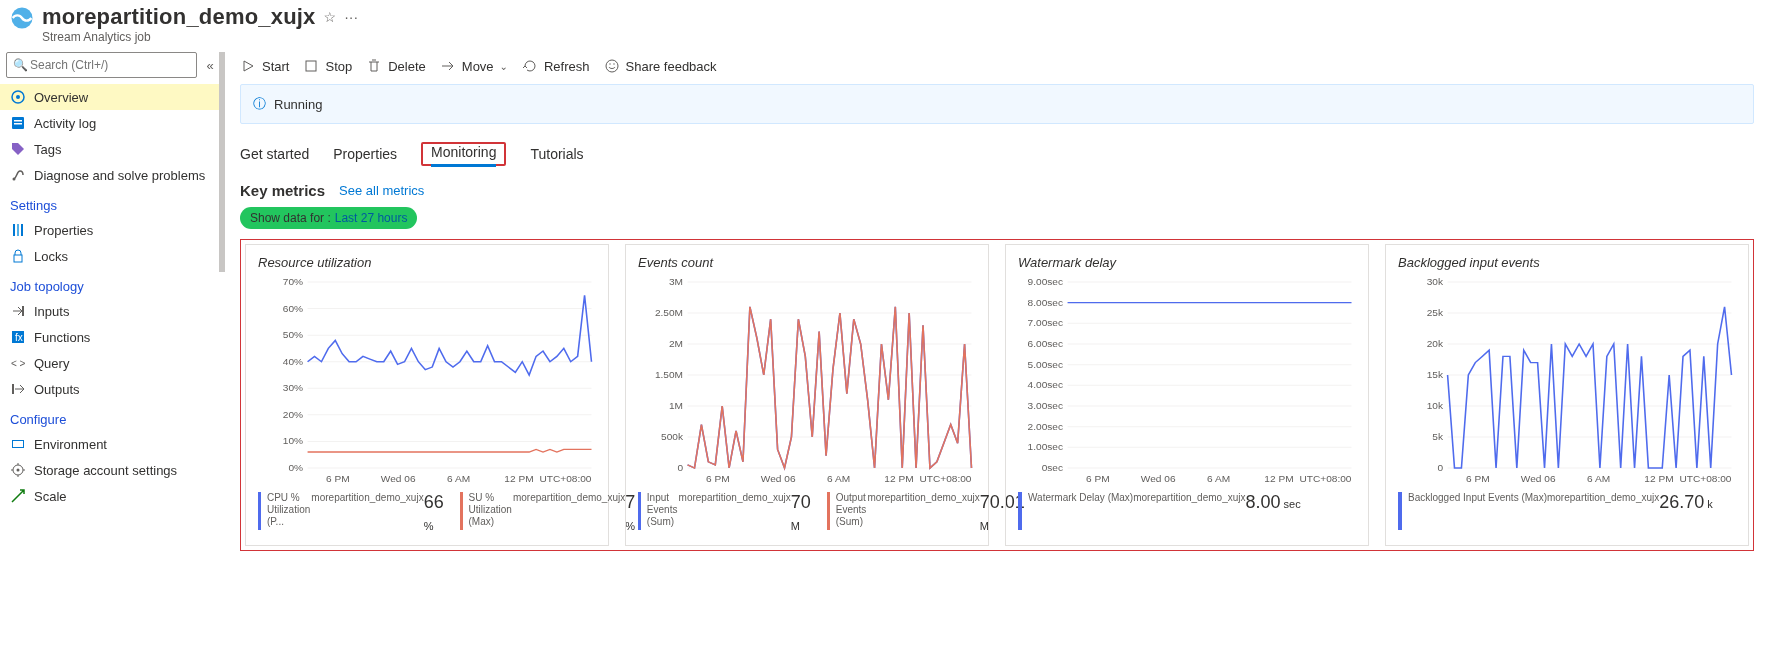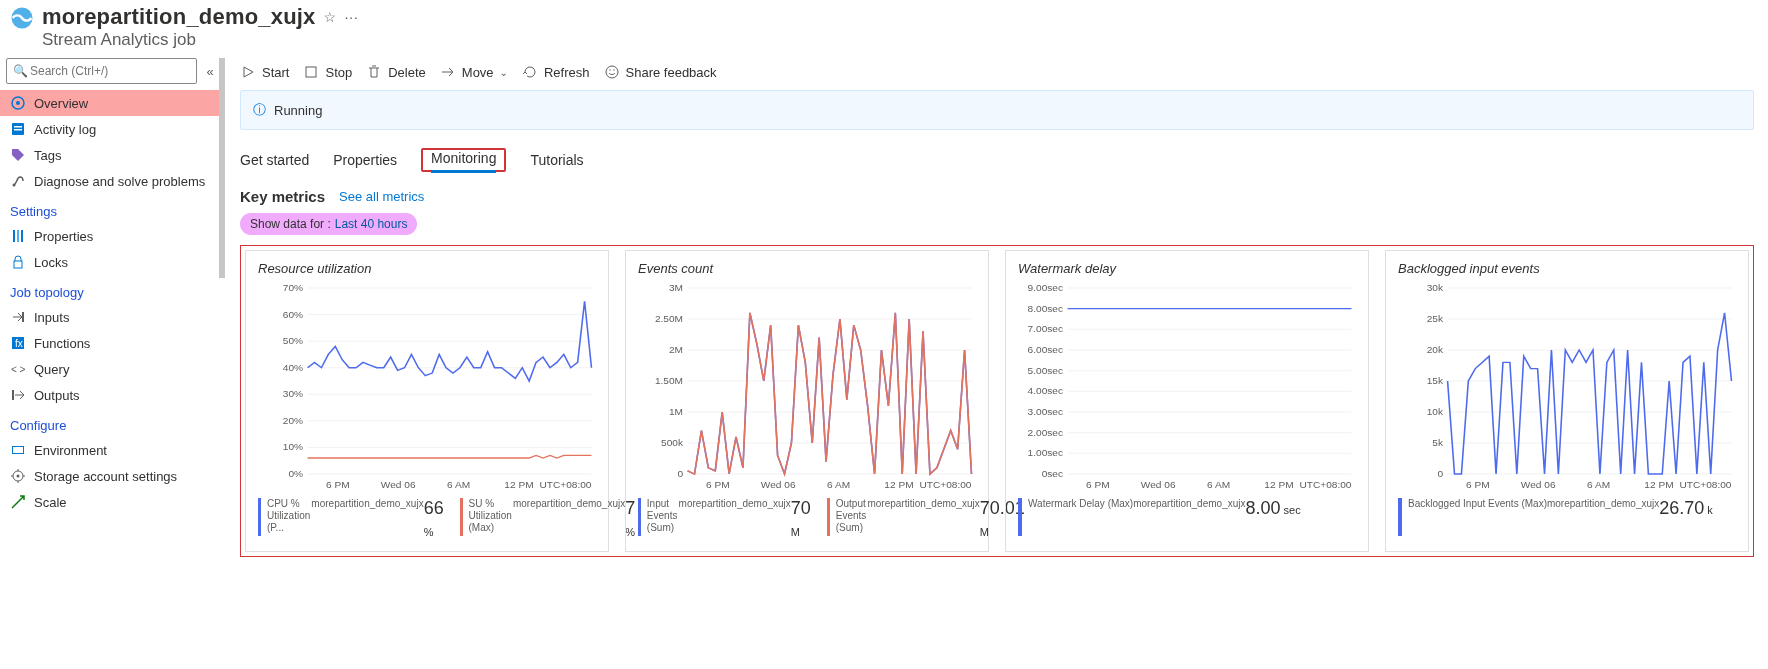--- a/index.html
+++ b/index.html
@@ -12,40 +12,40 @@
   }
   .header {
     display: flex;
     align-items: flex-start;
     padding: 4px 8px 8px 8px;
   }
   .header-icon { width: 28px; height: 28px; margin-right: 6px; }
   .title-block { display: flex; flex-direction: column; }
   .title-row { display: flex; align-items: center; gap: 8px; }
   .page-title { font-size: 22px; font-weight: 600; letter-spacing: .2px; }
-  .subtitle { font-size: 17px; color: #605e5c; }
+  .subtitle { font-size: 12px; color: #605e5c; }
   .star, .dots { color: #605e5c; cursor: pointer; font-size: 14px; }
   .layout { display: flex; }
   .left-col { width: 226px; border-right: 1px solid #fff; position: relative; }
   .search-row { display: flex; align-items: center; padding: 0 6px 6px 6px; gap: 4px; }
   .search-box {
     flex: 1; display: flex; align-items: center;
     border: 1px solid #8a8886; border-radius: 2px; height: 26px; padding: 0 6px;
     color: #605e5c; font-size: 12px;
   }
   .search-box input {
     border: none; outline: none; flex: 1; font-size: 12px; color: #323130; background: transparent;
   }
   .collapse-btn { width: 18px; text-align: center; color: #605e5c; cursor: pointer; }
   .nav-section-title { font-size: 13px; font-weight: 400; color: #1d4ed8; padding: 10px 10px 4px 10px; }
   .nav-item {
     display: flex; align-items: center; gap: 8px; padding: 5px 10px; cursor: pointer;
     font-size: 13px; color: #323130;
   }
-  .nav-item.active { background: #fca5a5; }
+  .nav-item.active { background: #fef9c3; }
   .nav-icon { width: 16px; height: 16px; display:inline-flex; align-items:flex-start; justify-content:center; }
   .scrollbar-fake {
     position: absolute; right: 0; top: 0; width: 6px; height: 220px; background: #c8c6c4;
   }
   .main { flex: 1; padding: 0 0 10px 14px; }
   .toolbar {
     display: flex; align-items: center; gap: 14px; padding: 6px 0 10px 0;
     font-size: 13px; color: #323130;
   }
   .tb-btn { display: inline-flex; align-items: center; gap: 6px; cursor: pointer; }
@@ -58,21 +58,21 @@
   .info-icon { color: #0078d4; }
   .tabs { display: flex; gap: 24px; padding: 4px 0 10px 0; }
   .tab { cursor: pointer; padding: 4px 0; font-size: 14px; }
   .tab.active { border-bottom: 3px solid #0078d4; color: #323130; }
   .tab-monitor-box { border: 2px solid #d13438; padding: 0 8px; border-radius: 2px; }
   .key-metrics-row { display: flex; align-items: center; gap: 14px; padding: 6px 0 8px 0; }
   .key-metrics-title { font-size: 15px; font-weight: 600; }
   .see-all { color: #0078d4; font-size: 13px; cursor: pointer; }
   .filter-pill {
     display: inline-flex; align-items: center; gap: 4px;
-    background: #f0abfc; border-radius: 12px; padding: 4px 10px; font-size: 12px;
+    background: #22c55e; border-radius: 12px; padding: 4px 10px; font-size: 12px;
   }
   .filter-val { color: #005a9e; }
   .cards-row {
     display: flex; gap: 16px; border: 1px solid #d13438; padding: 4px; margin-right: 14px;
   }
   .card {
     flex: 1; border: 1px solid #e1dfdd; padding: 10px 12px 10px 12px;
     min-width: 0;
   }
   .card-title { font-size: 13px; font-weight: 400; margin-bottom: 6px; font-style: italic; }
@@ -312,21 +312,21 @@
         <span class="tab">Tutorials</span>
       </div>
 
     <div class="key-metrics-row">
       <span class="key-metrics-title">Key metrics</span>
       <span class="see-all">See all metrics</span>
     </div>
     <div>
       <span class="filter-pill">
         <span>Show data for :</span>
-        <span class="filter-val">Last 40 hours</span>
+        <span class="filter-val">Last 27 hours</span>
       </span>
     </div>
 
     <div class="cards-row" id="cards-root" style="margin-top:10px;">
         <div class="card">
           <div class="card-title">Resource utilization</div>
     <div class="chart"><svg viewBox="0 0 300 210" preserveAspectRatio="none">
               <line class="grid-line" x1="44" y1="6" x2="296" y2="6"></line>
               <text class="axis-text" x="40" y="9" text-anchor="end">70%</text>
               <line class="grid-line" x1="44" y1="32.57142857142857" x2="296" y2="32.57142857142857"></line>

